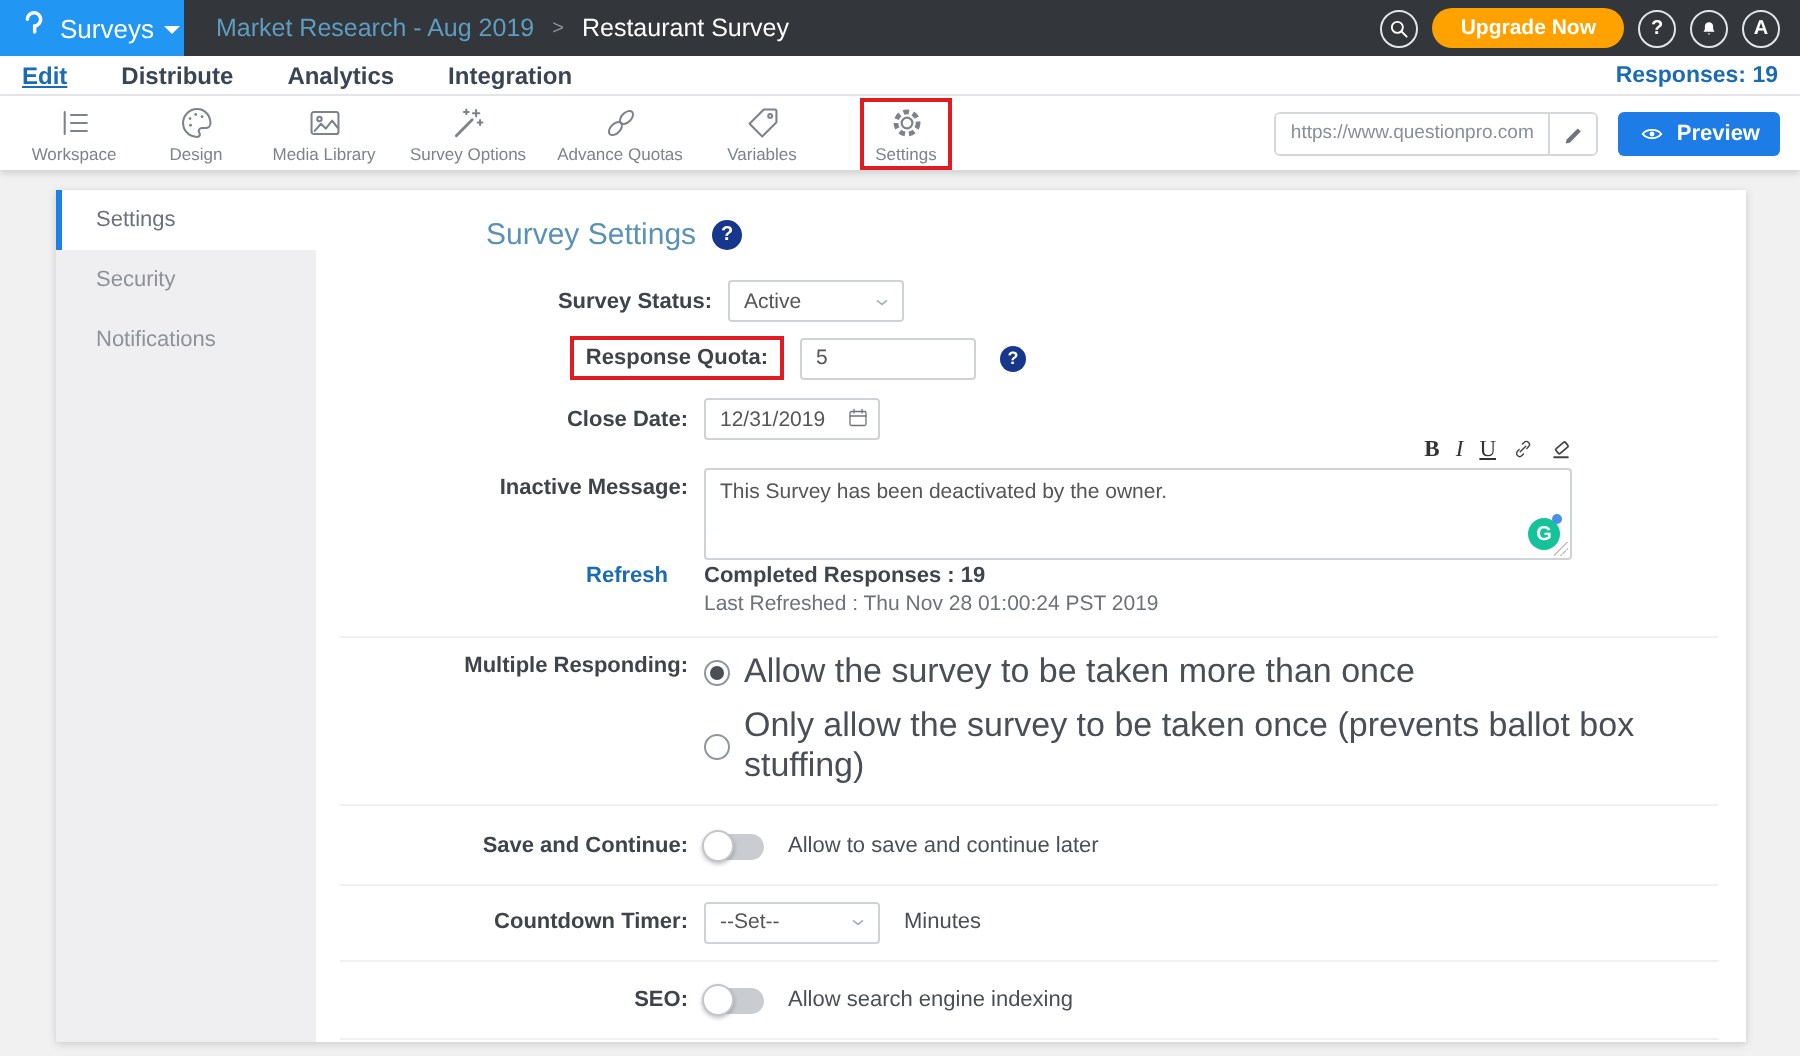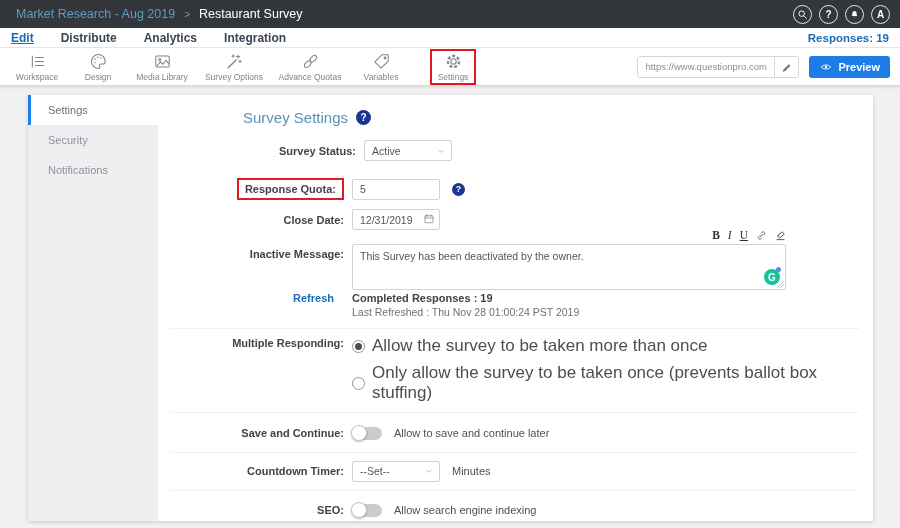--- a/index.html
+++ b/index.html
@@ -90,32 +90,42 @@
   .save-btn { margin-left:194px; margin-top:4px; background:var(--button_blue,#1d7ce5); color:#fff; font-size:11px; font-weight:bold; border:none; border-radius:3px; padding:6px 13px; cursor:pointer; font-family:inherit; display:block; }
 
   .ic { stroke:#7d838c; fill:none; stroke-width:1.3; stroke-linecap:round; stroke-linejoin:round; }
 </style>
 </head>
 <body>
 
 <div class="screen">
 
   <div class="topbar">
+    <div class="logo-block">
+      <span>
+        <svg width="16" height="16" viewBox="0 0 24 24">
+            <path d="M7 8.5a5 5 0 1 1 5.5 5v4.5" stroke="#fff" stroke-width="2.6" fill="none" stroke-linecap="round"></path>
+          </svg>
+      </span>
+      <span class="product">Surveys</span>
+      <span class="caret-down"></span>
+    </div>
     <div class="breadcrumb">
       <span class="bc-parent">Market Research - Aug 2019</span>
       <span class="bc-sep">&gt;</span>
       <span class="bc-current">Restaurant Survey</span>
     </div>
     <div class="topbar-right">
       <span class="circle-btn">
         <svg width="11" height="11" viewBox="0 0 20 20">
             <circle cx="8.5" cy="8.5" r="5" stroke="#fff" stroke-width="1.7" fill="none"></circle>
             <path d="M12.5 12.5L17 17" stroke="#fff" stroke-width="1.7" stroke-linecap="round"></path>
           </svg>
       </span>
+      <span class="upgrade">Upgrade Now</span>
       <span class="circle-btn">?</span>
       <span class="circle-btn">
         <svg width="11" height="11" viewBox="0 0 24 24">
             <path d="M12 4.5c-2.8 0-4.5 2-4.5 4.5v3.2L6 15h12l-1.5-2.8V9c0-2.5-1.7-4.5-4.5-4.5z" fill="#fff"></path>
             <path d="M10.4 16.8a1.7 1.7 0 0 0 3.2 0z" fill="#fff"></path>
           </svg>
       </span>
       <span class="circle-btn">A</span>
     </div>
   </div>
@@ -236,21 +246,21 @@
         <div class="frow" style="margin-top:13px; height:21px;padding-left:12px;">
           <div class="flabel">Survey Status:</div>
           <div class="sel">
             <span>Active</span>
             <svg width="10" height="10" viewBox="0 0 24 24">
                 <polyline points="6,10 12,15 18,10" fill="none" stroke="#a7b0b8" stroke-width="2"></polyline>
               </svg>
           </div>
         </div>
 
-        <div class="frow" style="margin-top:16px; height:24px;">
+        <div class="frow" style="margin-top:6px; height:24px;padding-left:48px;">
           <div class="flabel-flex">
             <span class="red-label"><span>Response Quota:</span></span>
           </div>
           <input class="inp" value="5" style="">
           <span class="help-circle small" style="margin-left:12px">?</span>
         </div>
 
         <div class="frow" style="margin-top:8px; height:21px;">
           <div class="flabel">Close Date:</div>
           <div class="date-wrap">

